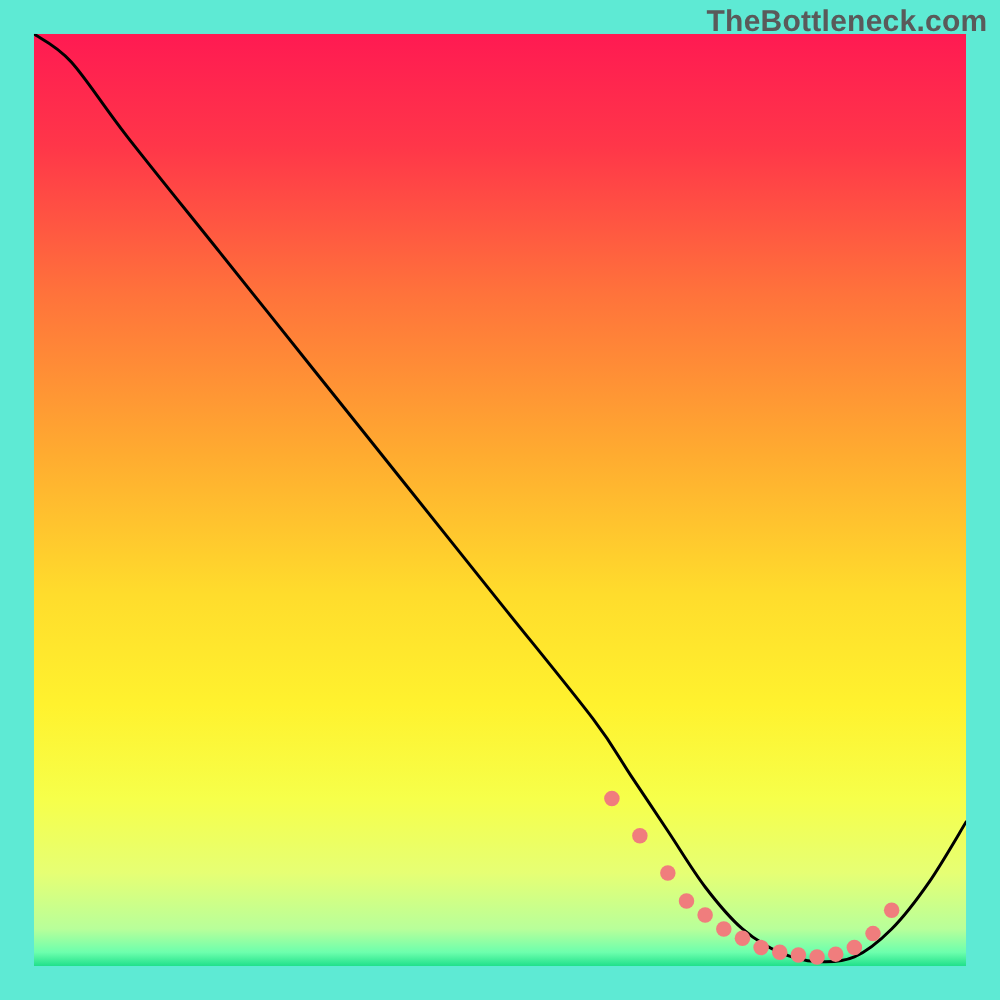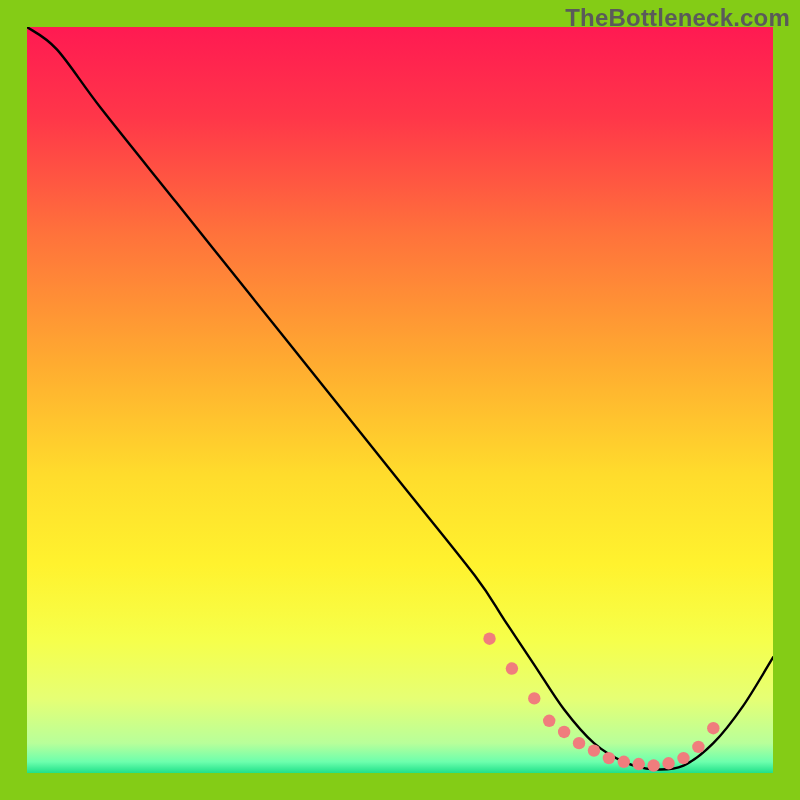--- a/index.html
+++ b/index.html
@@ -8,21 +8,21 @@
     width: 800px;
     height: 800px;
     background: #000;
     overflow: hidden;
     font-family: Arial, Helvetica, sans-serif;
   }
   .frame {
     position: relative;
     width: 800px;
     height: 800px;
-    background: #84cc16;
+    background: #5eead4;
   }
   .watermark {
     position: absolute;
     top: 4px;
     right: 10px;
     color: #5a5a5a;
     font-size: 24px;
     font-weight: 600;
     letter-spacing: 0.2px;
     z-index: 5;

